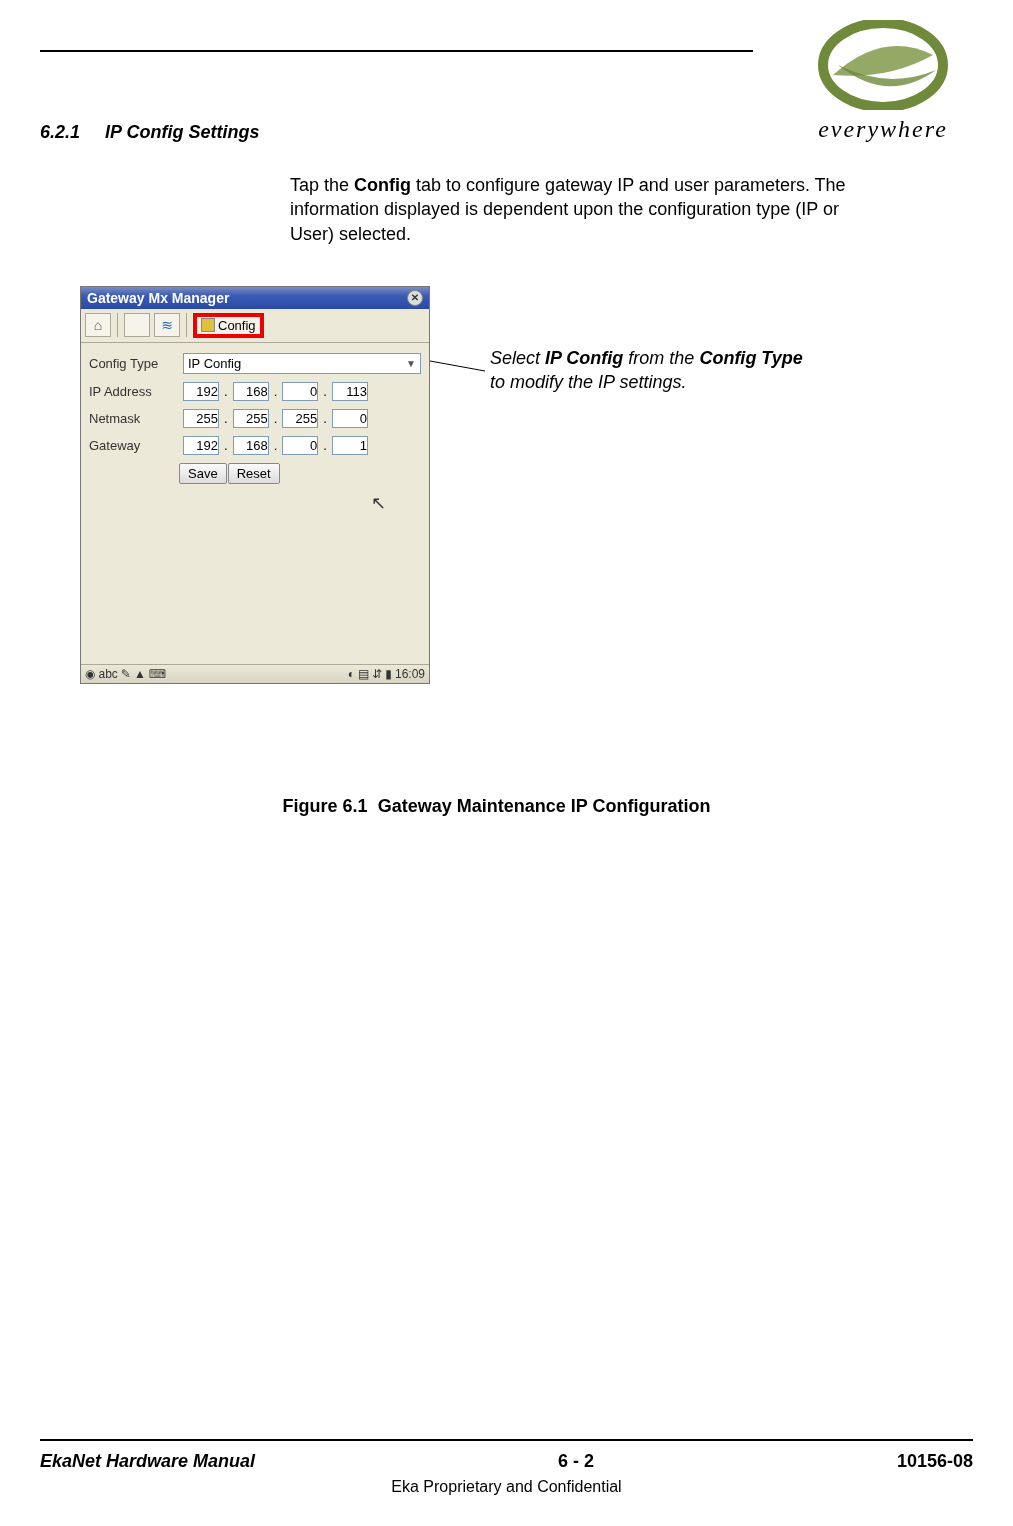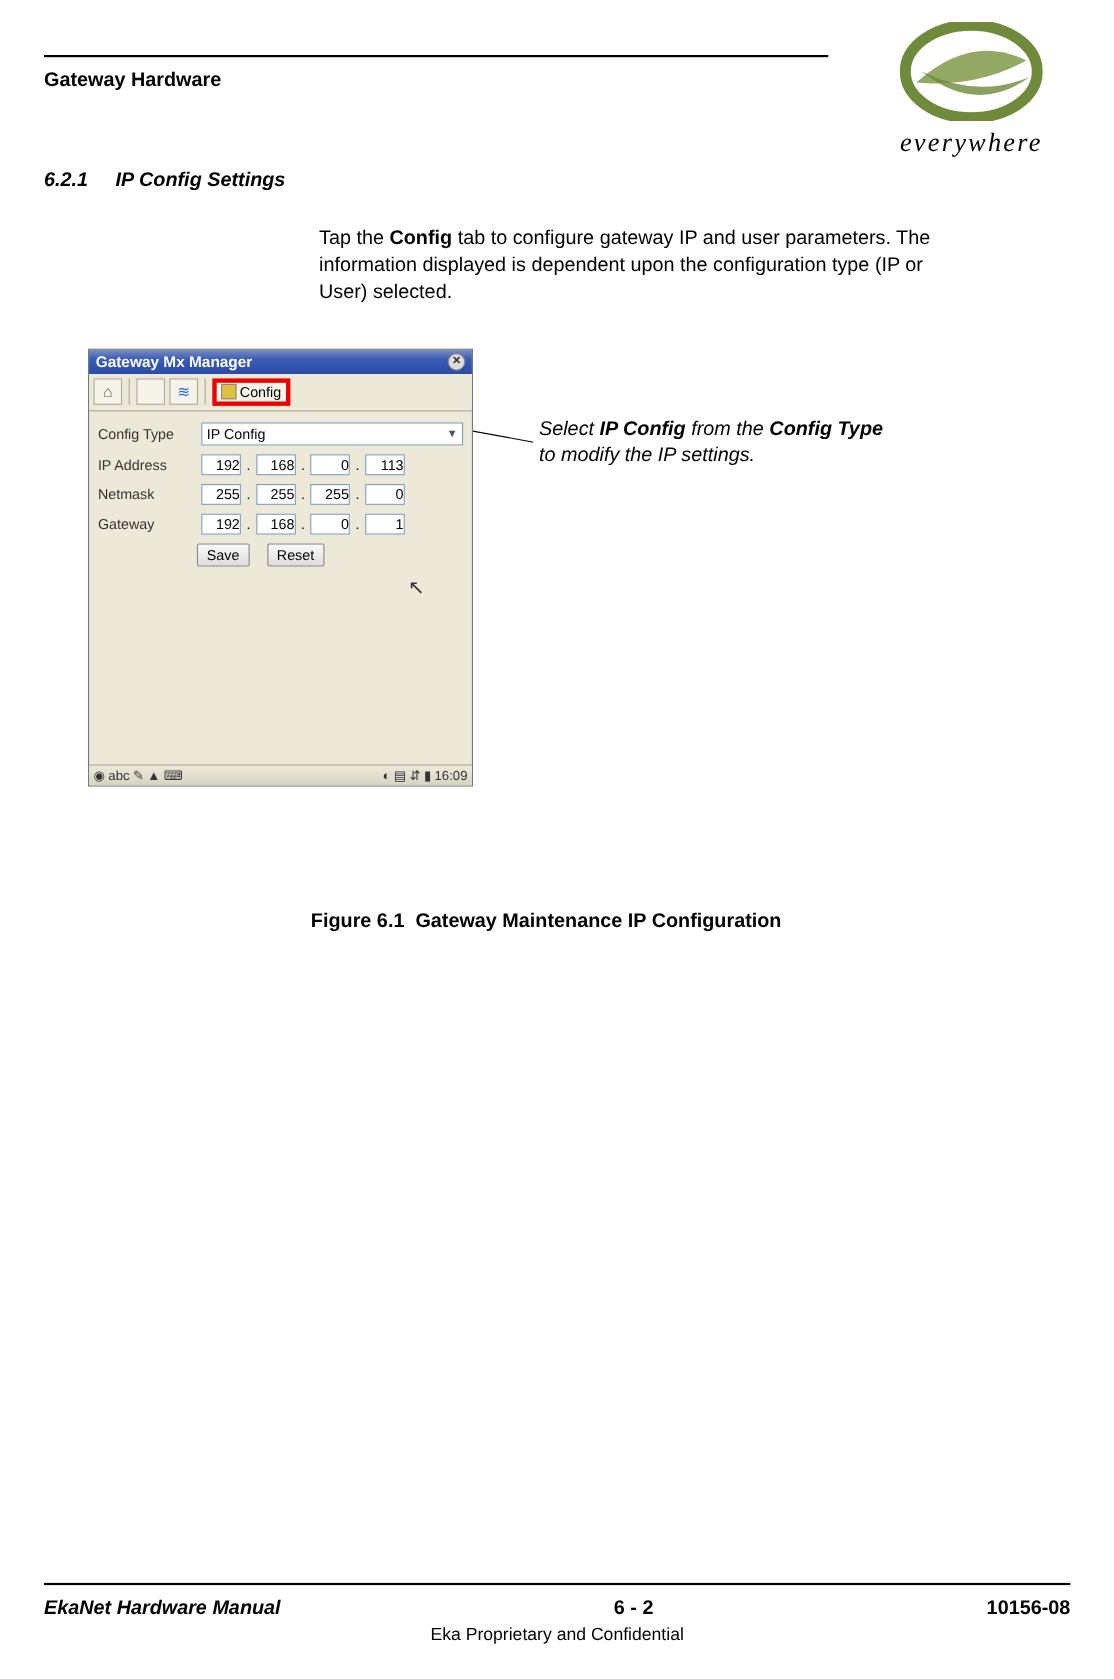--- a/index.html
+++ b/index.html
@@ -164,21 +164,21 @@
     font-size: 13px;
   }
   .dot { padding: 0 1px; }
   .btn {
     border: 1px solid #888;
     background: linear-gradient(#fafafa, #ddd);
     padding: 2px 8px;
     font-size: 13px;
     border-radius: 2px;
   }
-  .btn-row { margin-left: 90px; display: flex; gap: 16px; margin-top: 6px; }
+  .btn-row { margin-left: 90px; display: flex; gap: 1px; margin-top: 6px; }
   .cursor-ico {
     position: absolute;
     left: 290px;
     top: 205px;
     font-size: 18px;
     color: #333;
   }
   .taskbar {
     background: linear-gradient(#ece9d8, #d8d4c4);
     border-top: 1px solid #aca899;
@@ -242,23 +242,20 @@
   <div class="logo">
     <svg class="logo-swirl" viewBox="0 0 130 90">
       <ellipse cx="65" cy="45" rx="60" ry="42" fill="none" stroke="#6e8a3a" stroke-width="10"></ellipse>
       <path d="M15 55 Q65 10 115 35 Q70 60 15 55" fill="#8aa055" opacity="0.9"></path>
       <path d="M20 45 Q70 70 118 50 Q70 85 20 45" fill="#6e8a3a" opacity="0.8"></path>
     </svg>
     <div class="logo-text">everywhere</div>
   </div>
 
   <div class="top-rule"></div>
-  <div class="header-row">
-    <div class="header-title">Gateway Hardware</div>
-  </div>
 
   <div class="section-num">
     <span>6.2.1</span>
     &nbsp;&nbsp;&nbsp;
     <span>IP Config Settings</span>
   </div>
 
   <div class="body-text">
     <span>Tap the </span><b>Config</b><span> tab to configure gateway IP and user parameters. The information displayed is dependent upon the configuration type (IP or User) selected.</span>
   </div>

